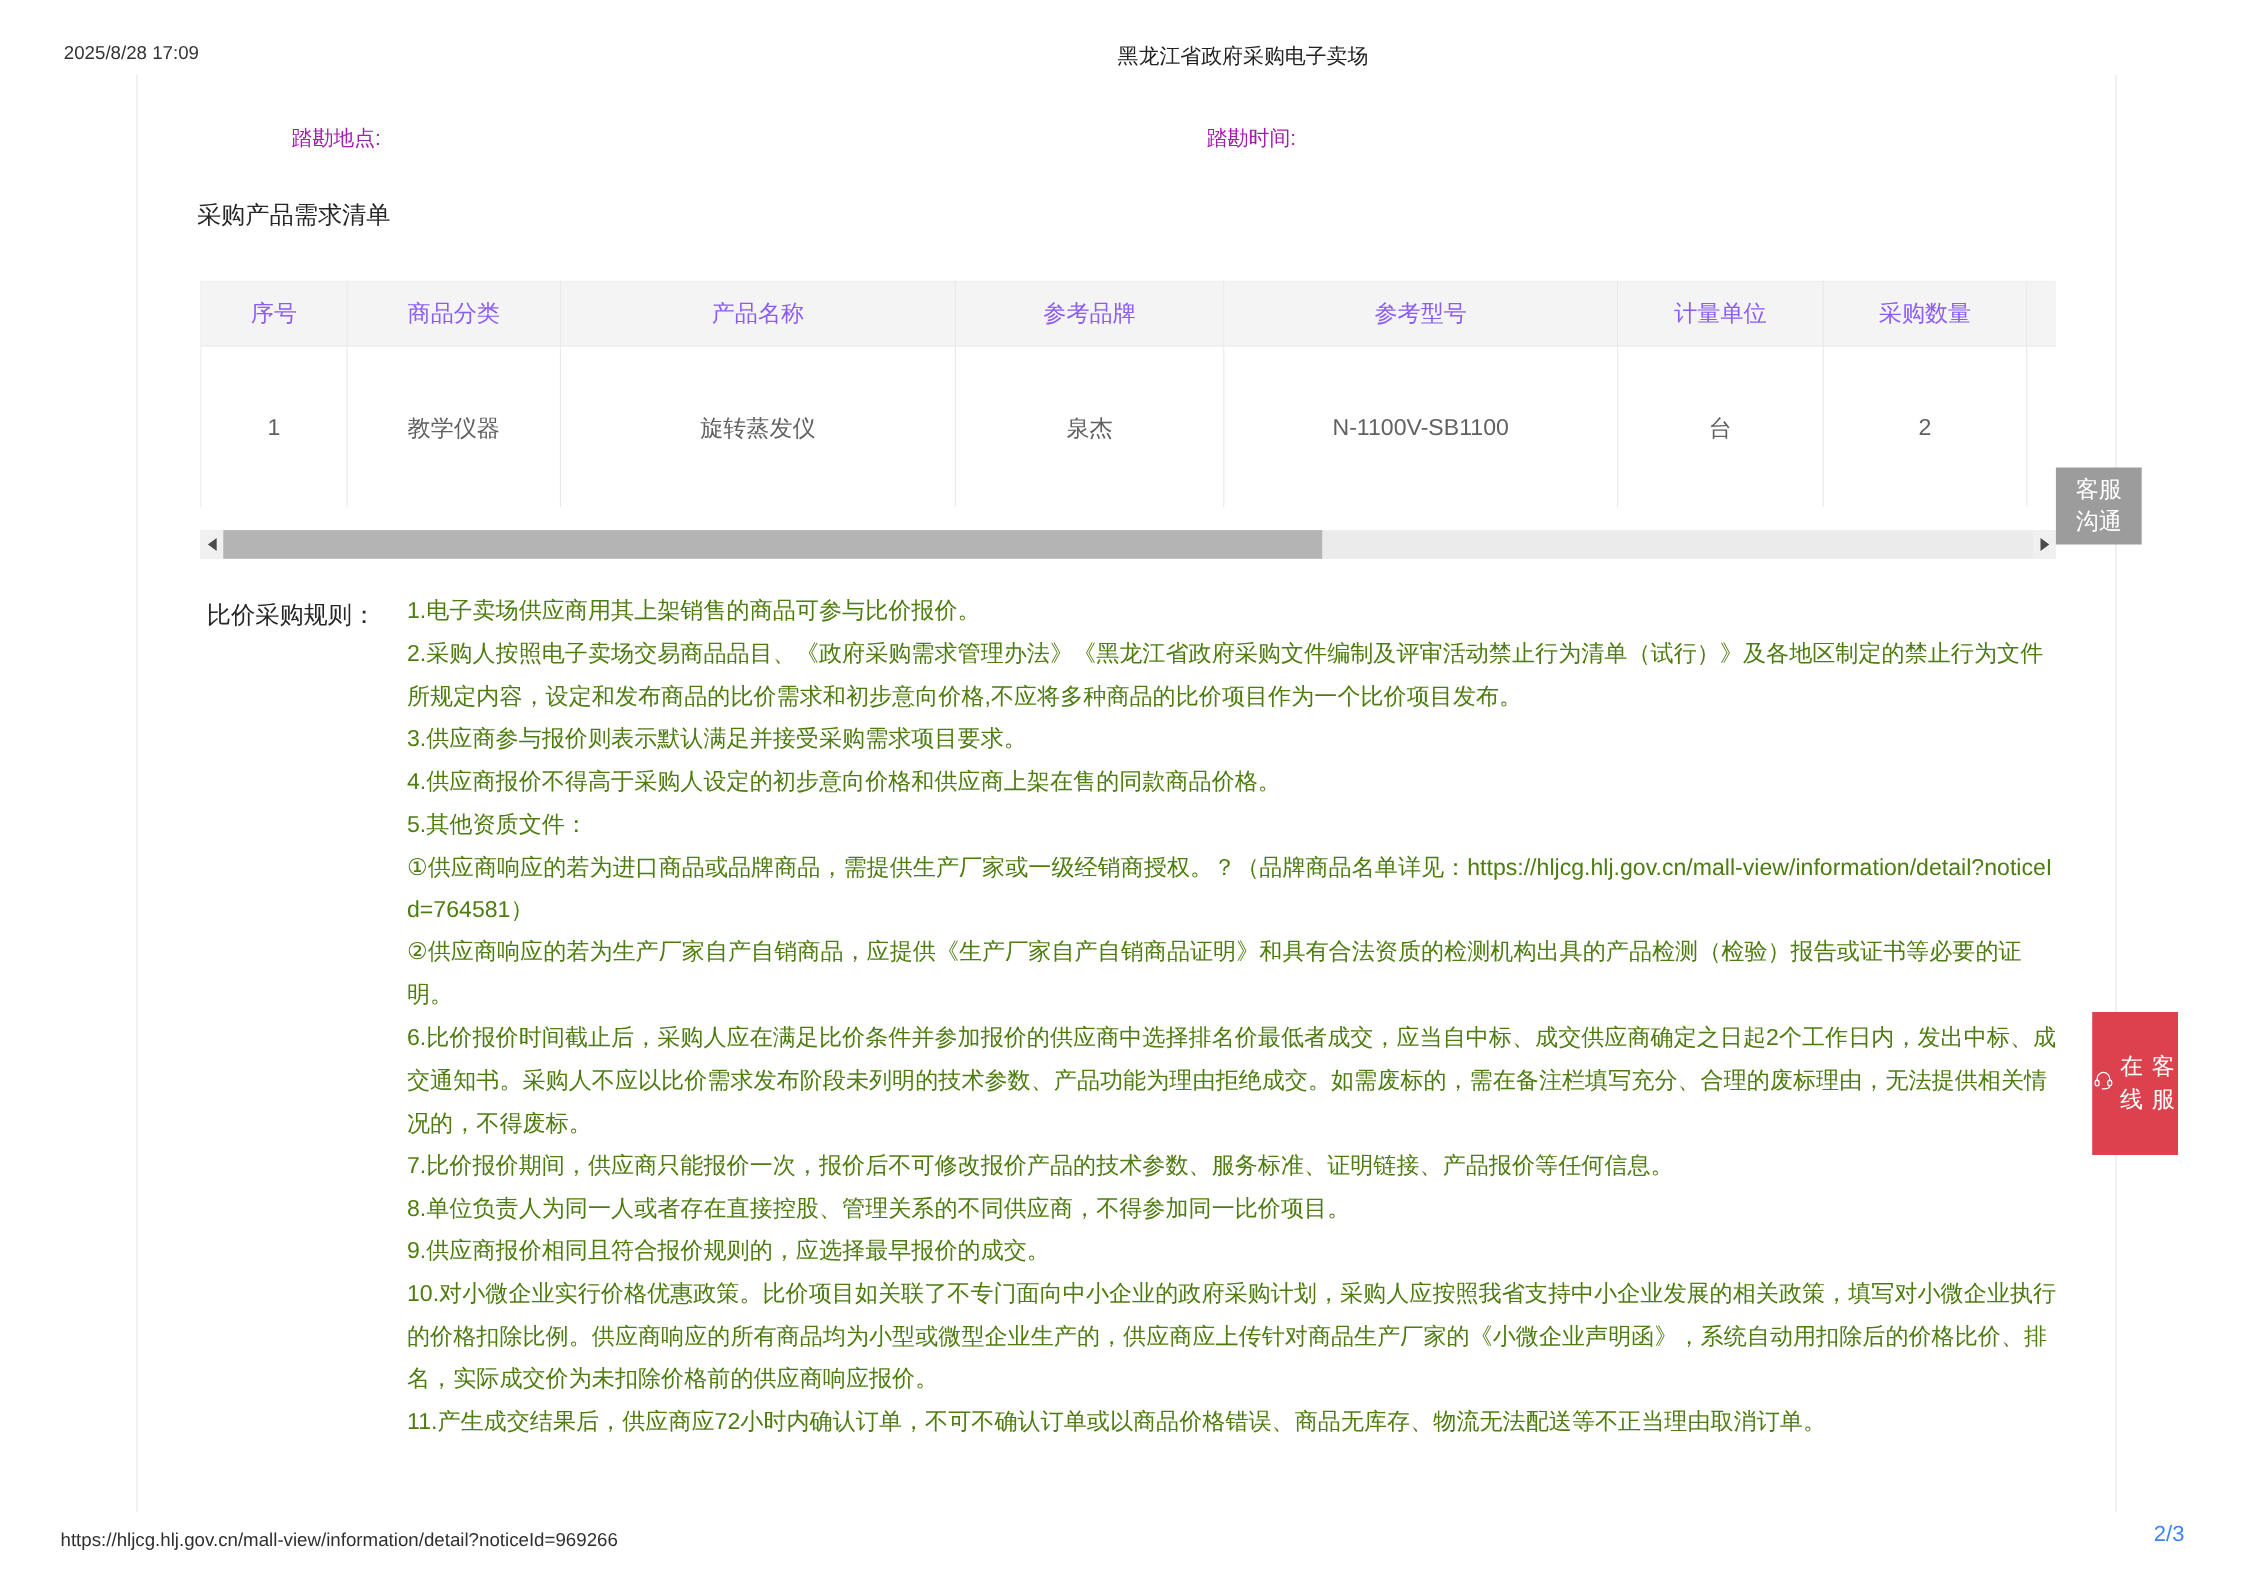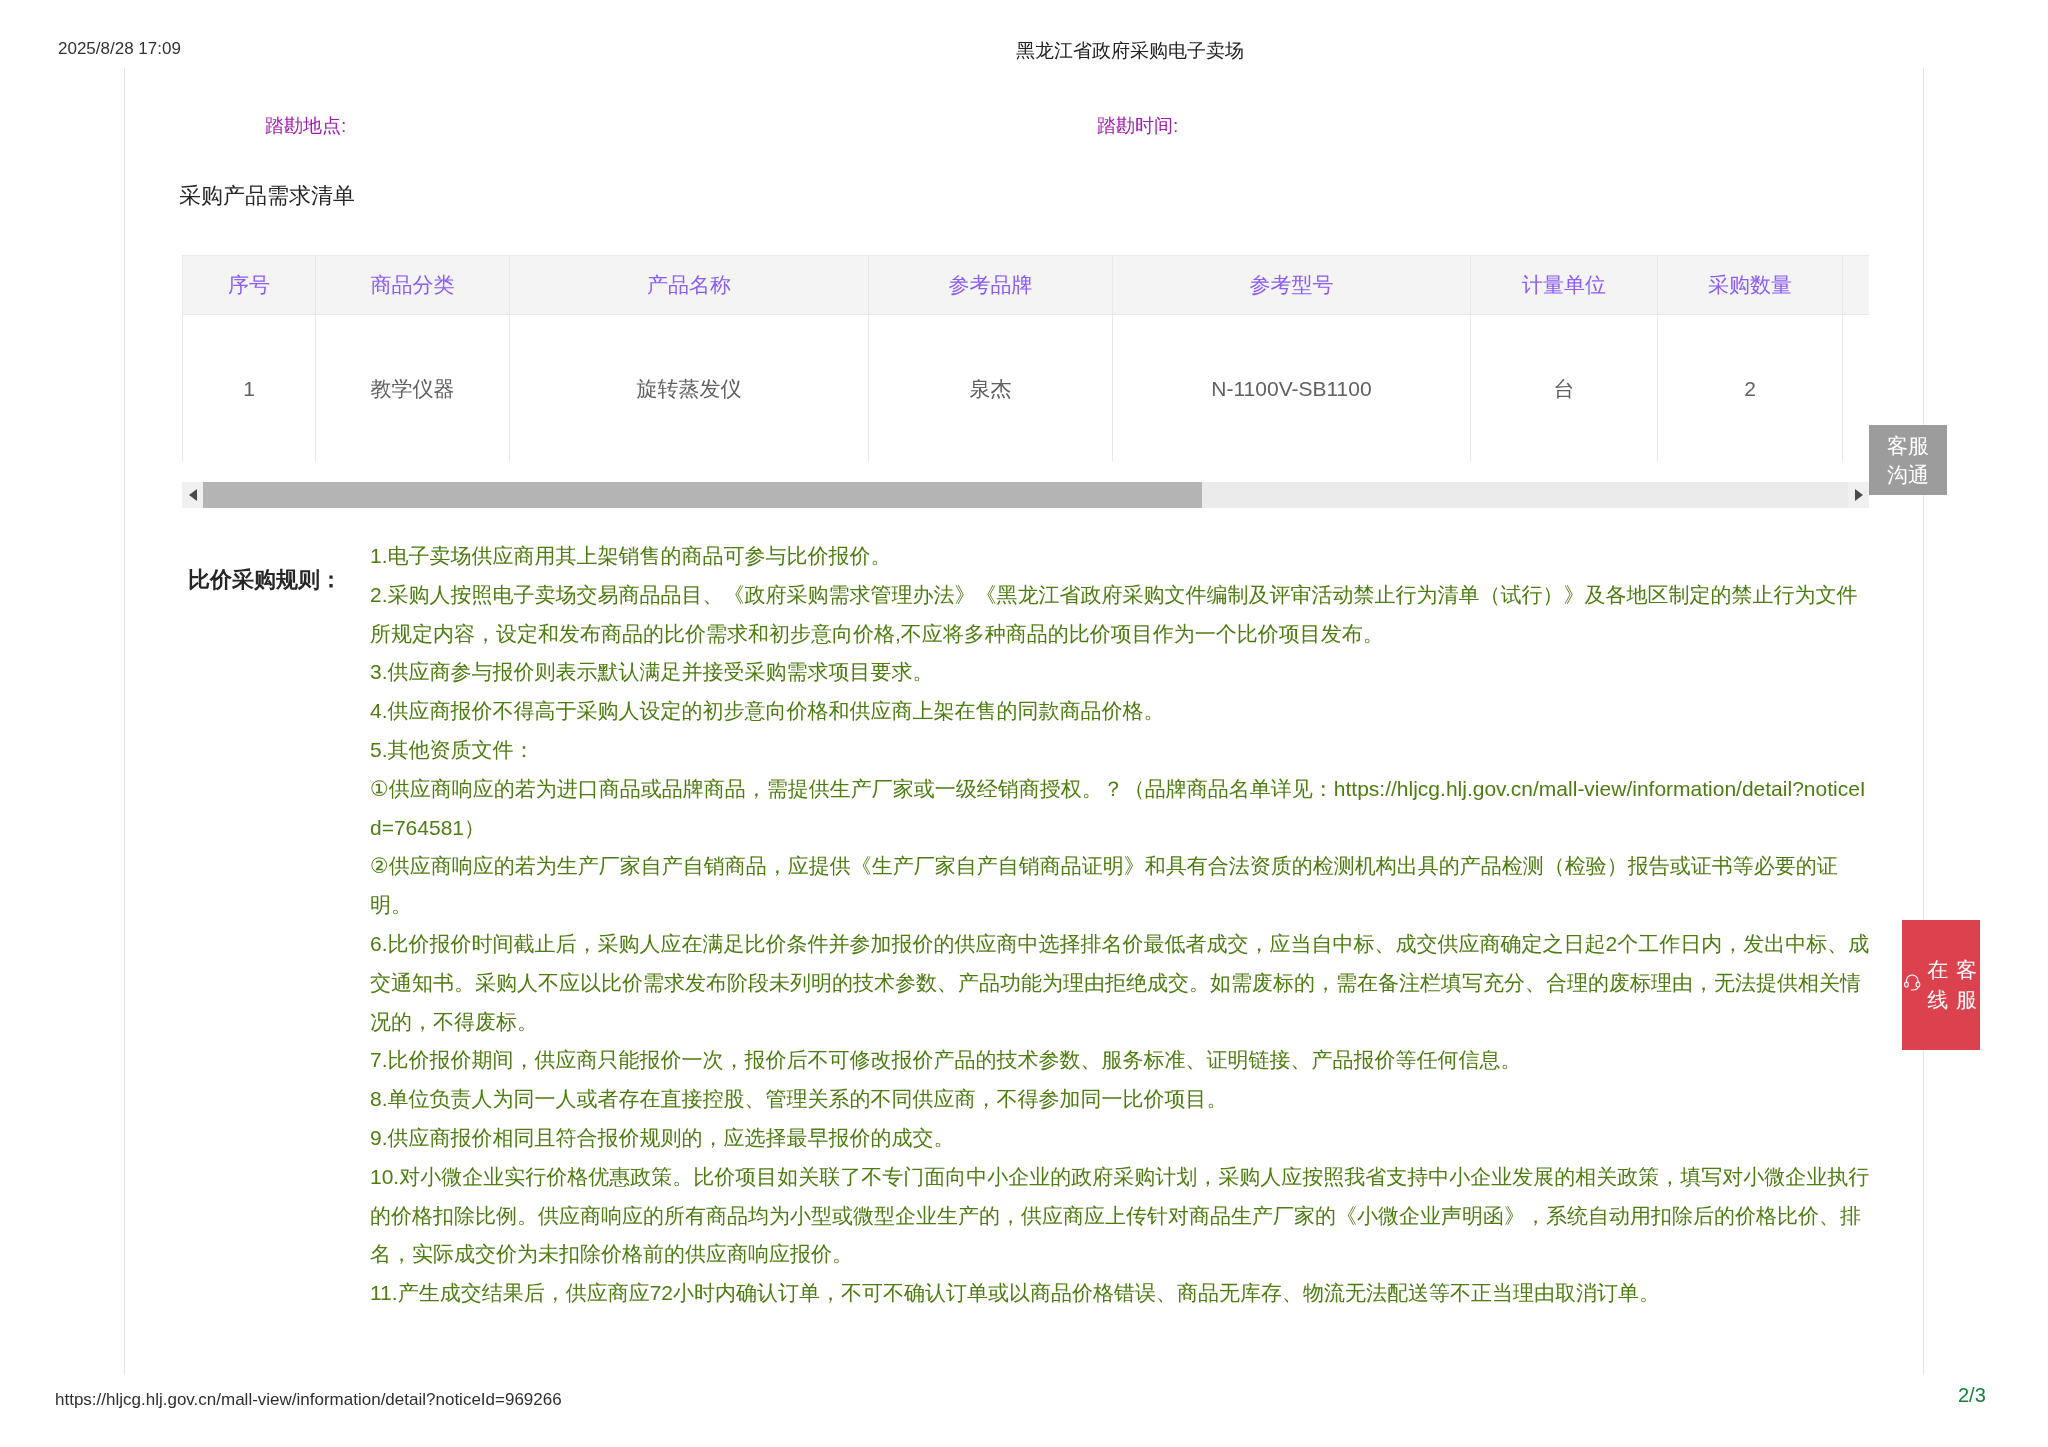--- a/index.html
+++ b/index.html
@@ -6,21 +6,21 @@
   body{
     width:2048px;height:1447px;position:relative;overflow:hidden;
     background:#ffffff;
     font-family:"Liberation Sans","DejaVu Sans",sans-serif;
     -webkit-font-smoothing:antialiased;
   }
   
   .print-date{position:absolute;left:58px;top:39px;font-size:17px;color:#333;}
   .print-title{position:absolute;left:1130px;top:38px;transform:translateX(-50%);font-size:19px;color:#222;white-space:nowrap;}
   .footer-url{position:absolute;left:55px;top:1390px;font-size:17px;color:#2f2f2f;}
-  .footer-page{position:absolute;left:1958px;top:1384px;font-size:20px;color:#15803d;}
+  .footer-page{position:absolute;left:1958px;top:1384px;font-size:20px;color:#3b82f6;}
 
   
   .vline{position:absolute;top:68px;width:1px;height:1307px;background:#e6e6e6;}
   .vline.left{left:124px;}
   .vline.right{left:1923px;}
 
   
   .survey-label{position:absolute;top:113px;font-size:19px;color:#a21caf;white-space:nowrap;}
   .survey-location{left:265px;}
   .survey-time{left:1097px;}
@@ -43,21 +43,21 @@
   .hscroll{position:absolute;left:182px;top:482px;width:1687px;height:26px;background:#ebebeb;}
   .hscroll .btn{position:absolute;top:0;width:21px;height:26px;background:#f0f0f0;display:flex;align-items:center;justify-content:center;cursor:pointer;}
   .hscroll .btn.left{left:0;}
   .hscroll .btn.right{right:0;}
   .tri{width:0;height:0;border-top:6px solid transparent;border-bottom:6px solid transparent;}
   .tri.l{border-right:8px solid #4a4a4a;}
   .tri.r{border-left:8px solid #4a4a4a;}
   .hscroll .thumb{position:absolute;left:21px;top:0;width:999px;height:26px;background:#b4b4b4;cursor:pointer;}
 
   
-  .rules-label{position:absolute;left:188px;top:544px;font-size:22px;font-weight:bold;color:#262626;white-space:nowrap;margin-top:21px;}
+  .rules-label{position:absolute;left:188px;top:544px;font-size:22px;font-weight:normal;color:#262626;white-space:nowrap;}
   .rules{position:absolute;left:370px;top:537px;width:1500px;font-size:21px;line-height:38.8px;color:#4d7c0f;word-break:break-all;}
   .rules p{margin:0;padding:0;}
 
   
   .chat-btn{position:absolute;left:1869px;top:425px;width:78px;height:70px;background:#9c9c9c;color:#fff;
     font-size:21px;line-height:29px;text-align:center;display:flex;flex-direction:column;justify-content:center;cursor:pointer;z-index:5;}
   .online-btn{position:absolute;left:1902px;top:920px;width:78px;height:130px;background:#dc424e;color:#fff;
     font-size:21px;line-height:30px;text-align:center;display:flex;flex-direction:row;align-items:center;justify-content:center;gap:2px;cursor:pointer;z-index:5;}
   .online-btn svg{display:block;margin-bottom:6px;}
 </style>

